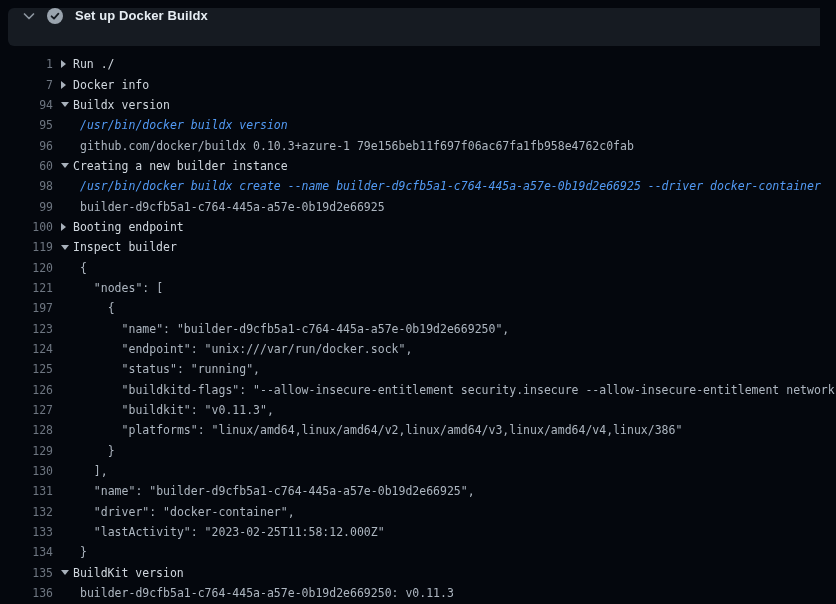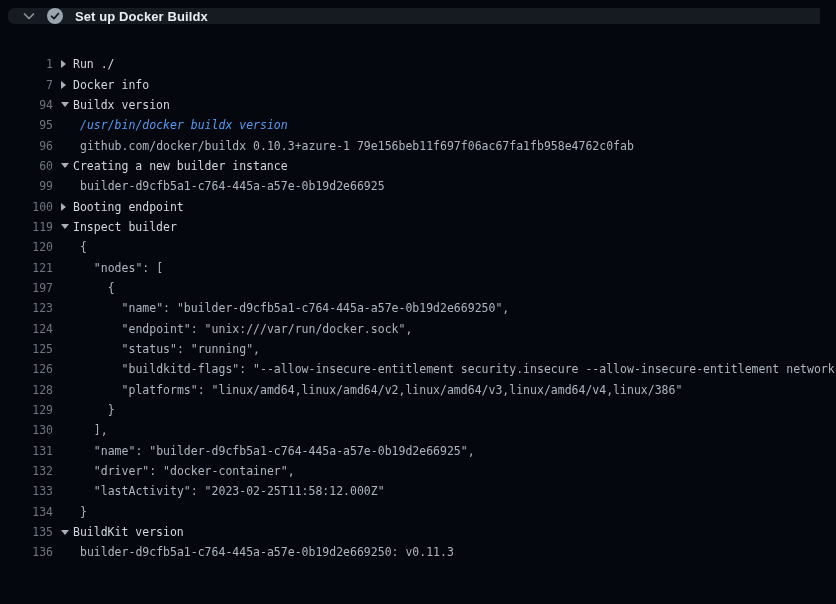--- a/index.html
+++ b/index.html
@@ -15,24 +15,24 @@
     --check-mark:#161b22;
     --arrow:#a8b1bb;
   }
   html,body{margin:0;padding:0;}
   body{
     width:836px;height:604px;overflow:hidden;position:relative;
     background:var(--page-bg);
     font-family:"Liberation Sans", sans-serif;
   }
   .step-header{
-    position:absolute;top:8px;left:8px;right:16px;height:16px;
+    position:absolute;top:8px;left:8px;right:16px;height:38px;
     background:var(--header-bg);
     border-radius:6px 0 0 6px;
-    display:flex;align-items:center;
+    display:flex;
   }
   .chevron-wrap{margin-left:13px;width:15px;height:15px;display:flex;align-items:center;justify-content:center;cursor:pointer;}
   .chevron-wrap svg path{stroke:var(--icon-gray);}
   .status-wrap{margin-left:11px;width:16px;height:16px;}
   .status-wrap circle{fill:var(--check-circle);}
   .status-wrap path{stroke:var(--check-mark);}
   .step-title{
     margin-left:12px;color:var(--title);
     font-size:13px;font-weight:600;letter-spacing:.1px;
   }
@@ -74,30 +74,32 @@
   <span class="step-title">Set up Docker Buildx</span>
 </div>
 
 <div class="log">
     <div class="row group_collapsed"><span class="num">1</span><span class="arrow-box"><span class="tri-right"></span></span><span class="txt">Run ./</span></div>
     <div class="row group_collapsed"><span class="num">7</span><span class="arrow-box"><span class="tri-right"></span></span><span class="txt">Docker info</span></div>
     <div class="row group_expanded"><span class="num">94</span><span class="arrow-box"><span class="tri-down"></span></span><span class="txt">Buildx version</span></div>
     <div class="row command"><span class="num">95</span><span class="txt">/usr/bin/docker buildx version</span></div>
     <div class="row output"><span class="num">96</span><span class="txt">github.com/docker/buildx 0.10.3+azure-1 79e156beb11f697f06ac67fa1fb958e4762c0fab</span></div>
     <div class="row group_expanded"><span class="num">60</span><span class="arrow-box"><span class="tri-down"></span></span><span class="txt">Creating a new builder instance</span></div>
+    <div class="row command"><span class="num">98</span><span class="txt">/usr/bin/docker buildx create --name builder-d9cfb5a1-c764-445a-a57e-0b19d2e66925 --driver docker-container</span></div>
     <div class="row output"><span class="num">99</span><span class="txt">builder-d9cfb5a1-c764-445a-a57e-0b19d2e66925</span></div>
     <div class="row group_collapsed"><span class="num">100</span><span class="arrow-box"><span class="tri-right"></span></span><span class="txt">Booting endpoint</span></div>
     <div class="row group_expanded"><span class="num">119</span><span class="arrow-box"><span class="tri-down"></span></span><span class="txt">Inspect builder</span></div>
     <div class="row output"><span class="num">120</span><span class="txt">{</span></div>
     <div class="row output"><span class="num">121</span><span class="txt">  "nodes": [</span></div>
     <div class="row output"><span class="num">197</span><span class="txt">    {</span></div>
     <div class="row output"><span class="num">123</span><span class="txt">      "name": "builder-d9cfb5a1-c764-445a-a57e-0b19d2e669250",</span></div>
     <div class="row output"><span class="num">124</span><span class="txt">      "endpoint": "unix:///var/run/docker.sock",</span></div>
     <div class="row output"><span class="num">125</span><span class="txt">      "status": "running",</span></div>
     <div class="row output"><span class="num">126</span><span class="txt">      "buildkitd-flags": "--allow-insecure-entitlement security.insecure --allow-insecure-entitlement network.host",</span></div>
+    <div class="row output"><span class="num">127</span><span class="txt">      "buildkit": "v0.11.3",</span></div>
     <div class="row output"><span class="num">128</span><span class="txt">      "platforms": "linux/amd64,linux/amd64/v2,linux/amd64/v3,linux/amd64/v4,linux/386"</span></div>
     <div class="row output"><span class="num">129</span><span class="txt">    }</span></div>
     <div class="row output"><span class="num">130</span><span class="txt">  ],</span></div>
     <div class="row output"><span class="num">131</span><span class="txt">  "name": "builder-d9cfb5a1-c764-445a-a57e-0b19d2e66925",</span></div>
     <div class="row output"><span class="num">132</span><span class="txt">  "driver": "docker-container",</span></div>
     <div class="row output"><span class="num">133</span><span class="txt">  "lastActivity": "2023-02-25T11:58:12.000Z"</span></div>
     <div class="row output"><span class="num">134</span><span class="txt">}</span></div>
     <div class="row group_expanded"><span class="num">135</span><span class="arrow-box"><span class="tri-down"></span></span><span class="txt">BuildKit version</span></div>
     <div class="row output"><span class="num">136</span><span class="txt">builder-d9cfb5a1-c764-445a-a57e-0b19d2e669250: v0.11.3</span></div>
   </div>

